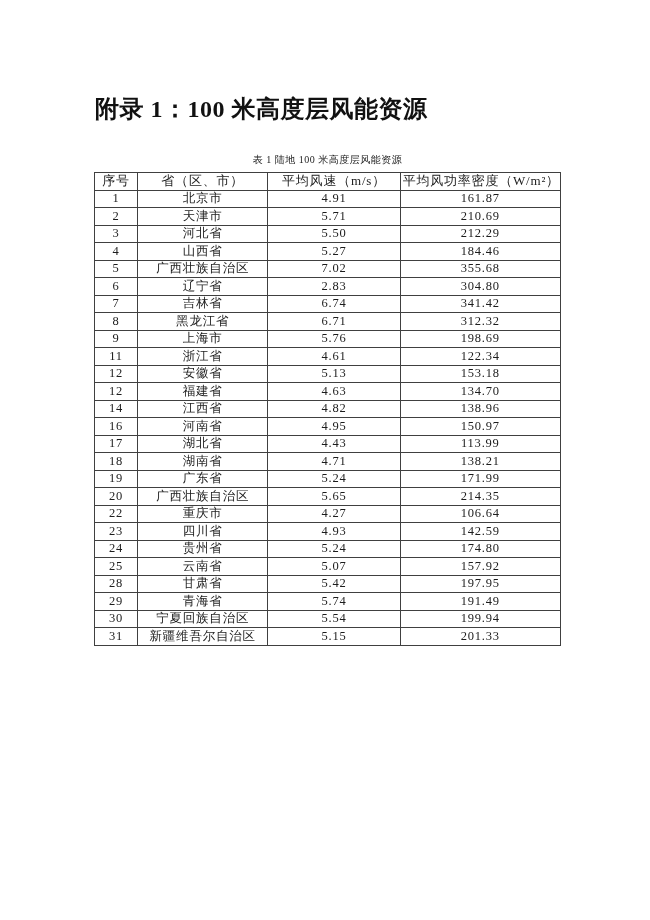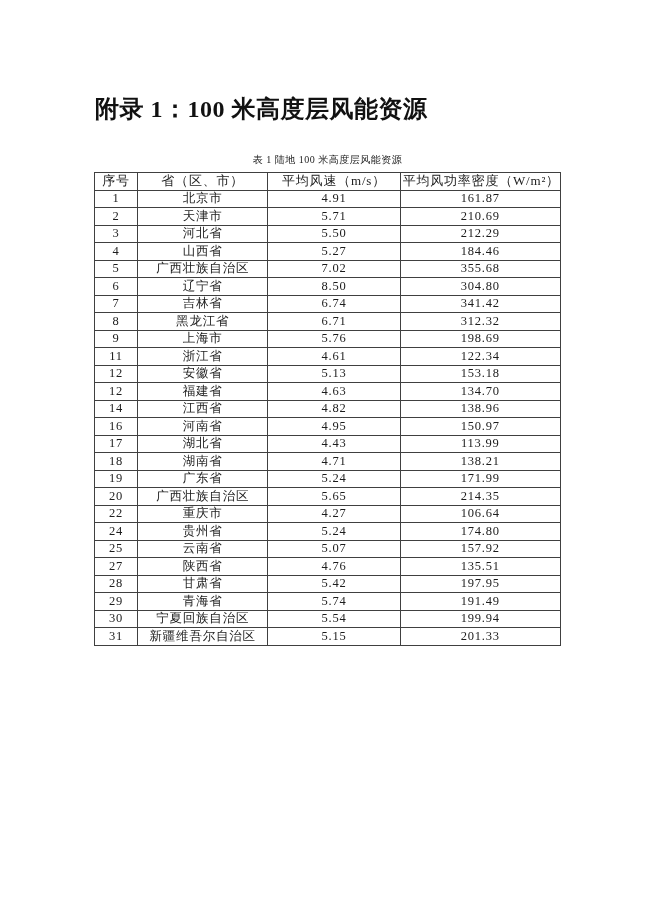--- a/index.html
+++ b/index.html
@@ -129,21 +129,21 @@
           </tr>
           <tr>
             <td>5</td>
             <td>广西壮族自治区</td>
             <td>7.02</td>
             <td>355.68</td>
           </tr>
           <tr>
             <td>6</td>
             <td>辽宁省</td>
-            <td>8.50</td>
+            <td>2.83</td>
             <td>304.80</td>
           </tr>
           <tr>
             <td>7</td>
             <td>吉林省</td>
             <td>6.74</td>
             <td>341.42</td>
           </tr>
           <tr>
             <td>8</td>
@@ -211,38 +211,38 @@
             <td>5.65</td>
             <td>214.35</td>
           </tr>
           <tr>
             <td>22</td>
             <td>重庆市</td>
             <td>4.27</td>
             <td>106.64</td>
           </tr>
           <tr>
+            <td>23</td>
+            <td>四川省</td>
+            <td>4.93</td>
+            <td>142.59</td>
+          </tr>
+          <tr>
             <td>24</td>
             <td>贵州省</td>
             <td>5.24</td>
             <td>174.80</td>
           </tr>
           <tr>
             <td>25</td>
             <td>云南省</td>
             <td>5.07</td>
             <td>157.92</td>
           </tr>
           <tr>
-            <td>27</td>
-            <td>陕西省</td>
-            <td>4.76</td>
-            <td>135.51</td>
-          </tr>
-          <tr>
             <td>28</td>
             <td>甘肃省</td>
             <td>5.42</td>
             <td>197.95</td>
           </tr>
           <tr>
             <td>29</td>
             <td>青海省</td>
             <td>5.74</td>
             <td>191.49</td>

